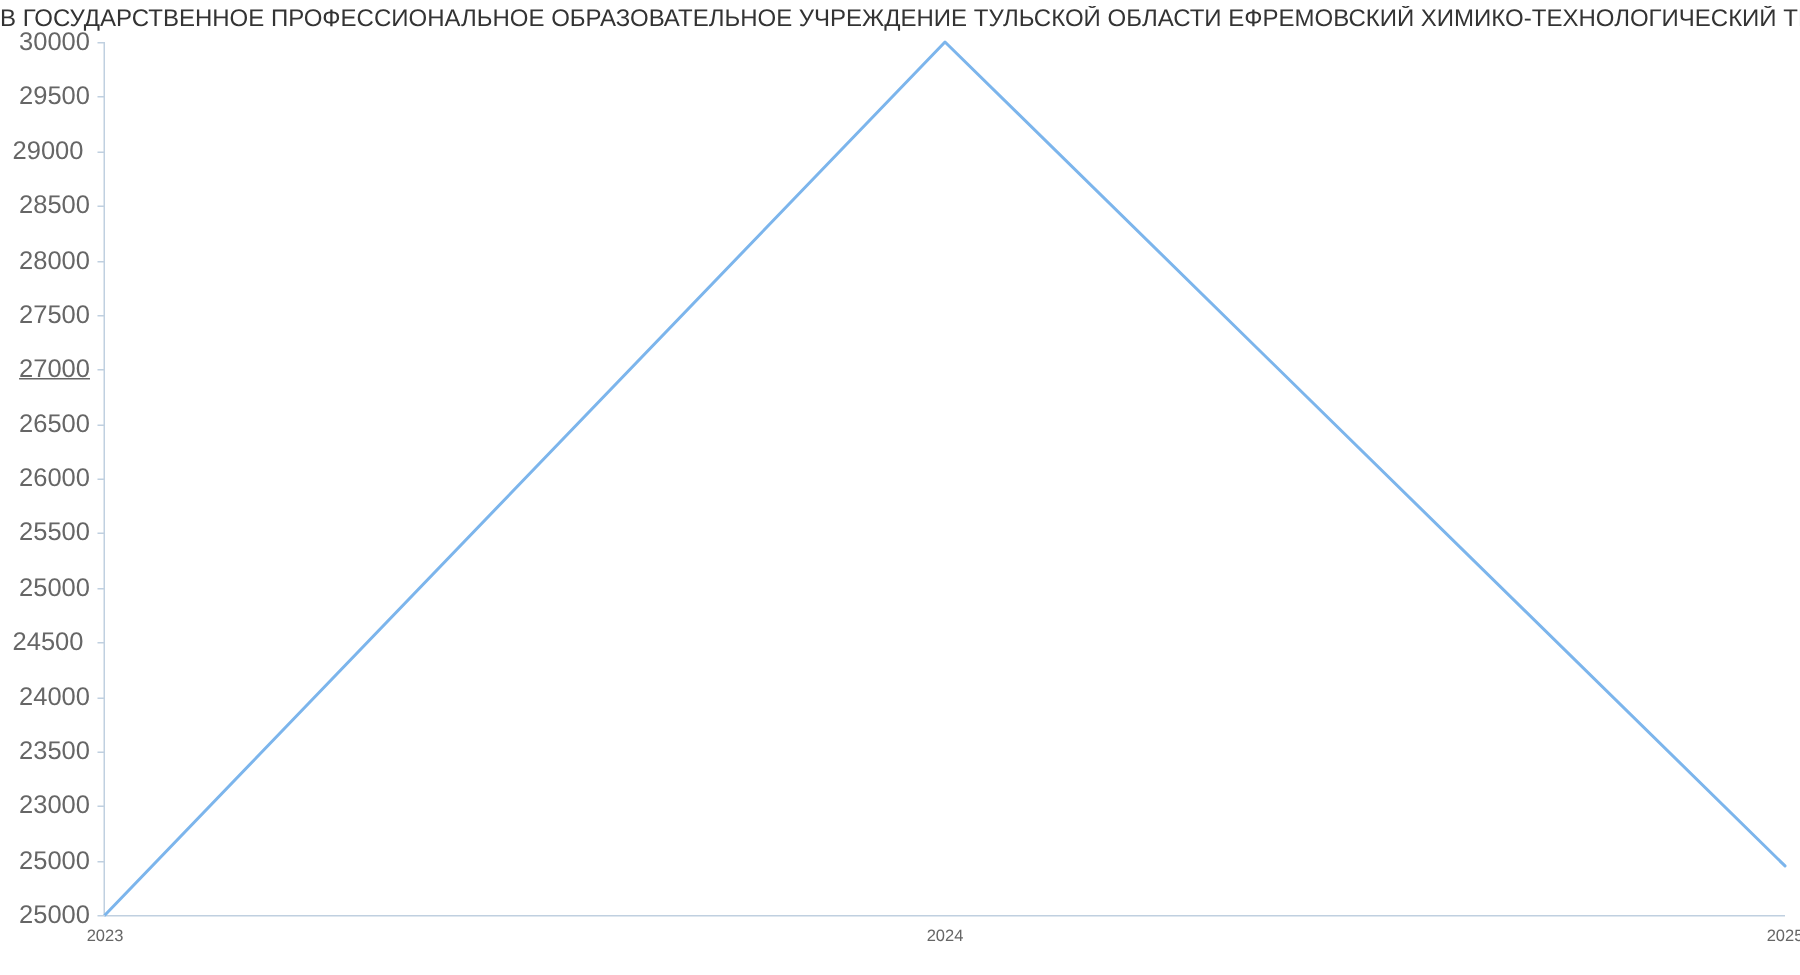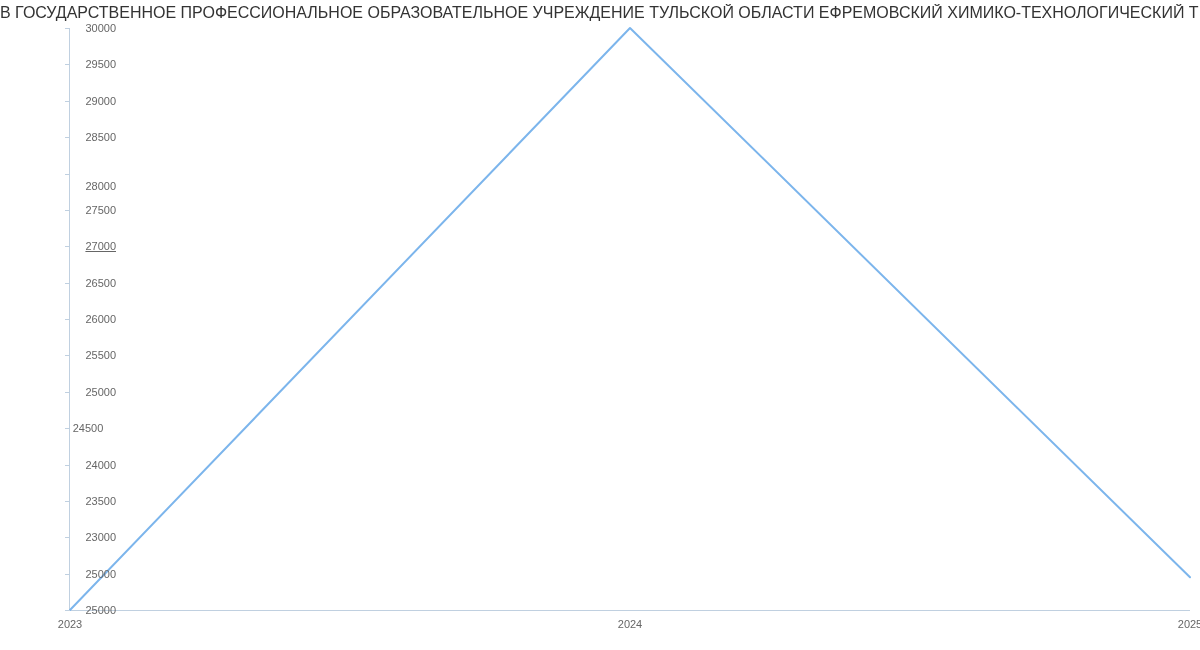--- a/index.html
+++ b/index.html
@@ -62,24 +62,24 @@
   .axis-line-x {
     position: absolute;
     left: 0;
     bottom: -1px;
     width: 100%;
     height: 1px;
     background: #c0d0e0;
   }
   .y-tick-label {
     position: absolute;
-    right: 1084px; 
+    right: 1140px; 
     width: 56px;
     text-align: right;
-    font-size: 11px;
+    font-size: 17px;
     color: #666666;
     transform: translateY(-50%);
   }
   .y-tick-mark {
     position: absolute;
     width: 5px;
     height: 1px;
     background: #c0d0e0;
     left: 65px;
   }
@@ -147,25 +147,25 @@
     <div class="y-tick-label" style="top: 355.375px;">25500</div>
     <div class="y-tick-mark" style="top: 355.375px;"></div>
     <div class="y-tick-label" style="top: 319px;">26000</div>
     <div class="y-tick-mark" style="top: 319px;"></div>
     <div class="y-tick-label" style="top: 282.625px;">26500</div>
     <div class="y-tick-mark" style="top: 282.625px;"></div>
     <div class="y-tick-label" style="top: 246.25px; text-decoration: underline;">27000</div>
     <div class="y-tick-mark" style="top: 246.25px;"></div>
     <div class="y-tick-label" style="top: 209.875px;">27500</div>
     <div class="y-tick-mark" style="top: 209.875px;"></div>
-    <div class="y-tick-label" style="top: 173.5px; margin-top: 12px;">28000</div>
+    <div class="y-tick-label" style="top: 173.5px;">28000</div>
     <div class="y-tick-mark" style="top: 173.5px;"></div>
     <div class="y-tick-label" style="top: 137.125px;">28500</div>
     <div class="y-tick-mark" style="top: 137.125px;"></div>
-    <div class="y-tick-label" style="top: 100.75px;">29000</div>
+    <div class="y-tick-label" style="top: 100.75px; text-align: center;">29000</div>
     <div class="y-tick-mark" style="top: 100.75px;"></div>
     <div class="y-tick-label" style="top: 64.375px;">29500</div>
     <div class="y-tick-mark" style="top: 64.375px;"></div>
     <div class="y-tick-label" style="top: 28px;">30000</div>
     <div class="y-tick-mark" style="top: 28px;"></div>
     <div class="x-tick-label" style="left: 70px;">2023</div>
     <div class="x-tick-label" style="left: 630px;">2024</div>
     <div class="x-tick-label" style="left: 1190px;">2025</div>
   </div>
 

